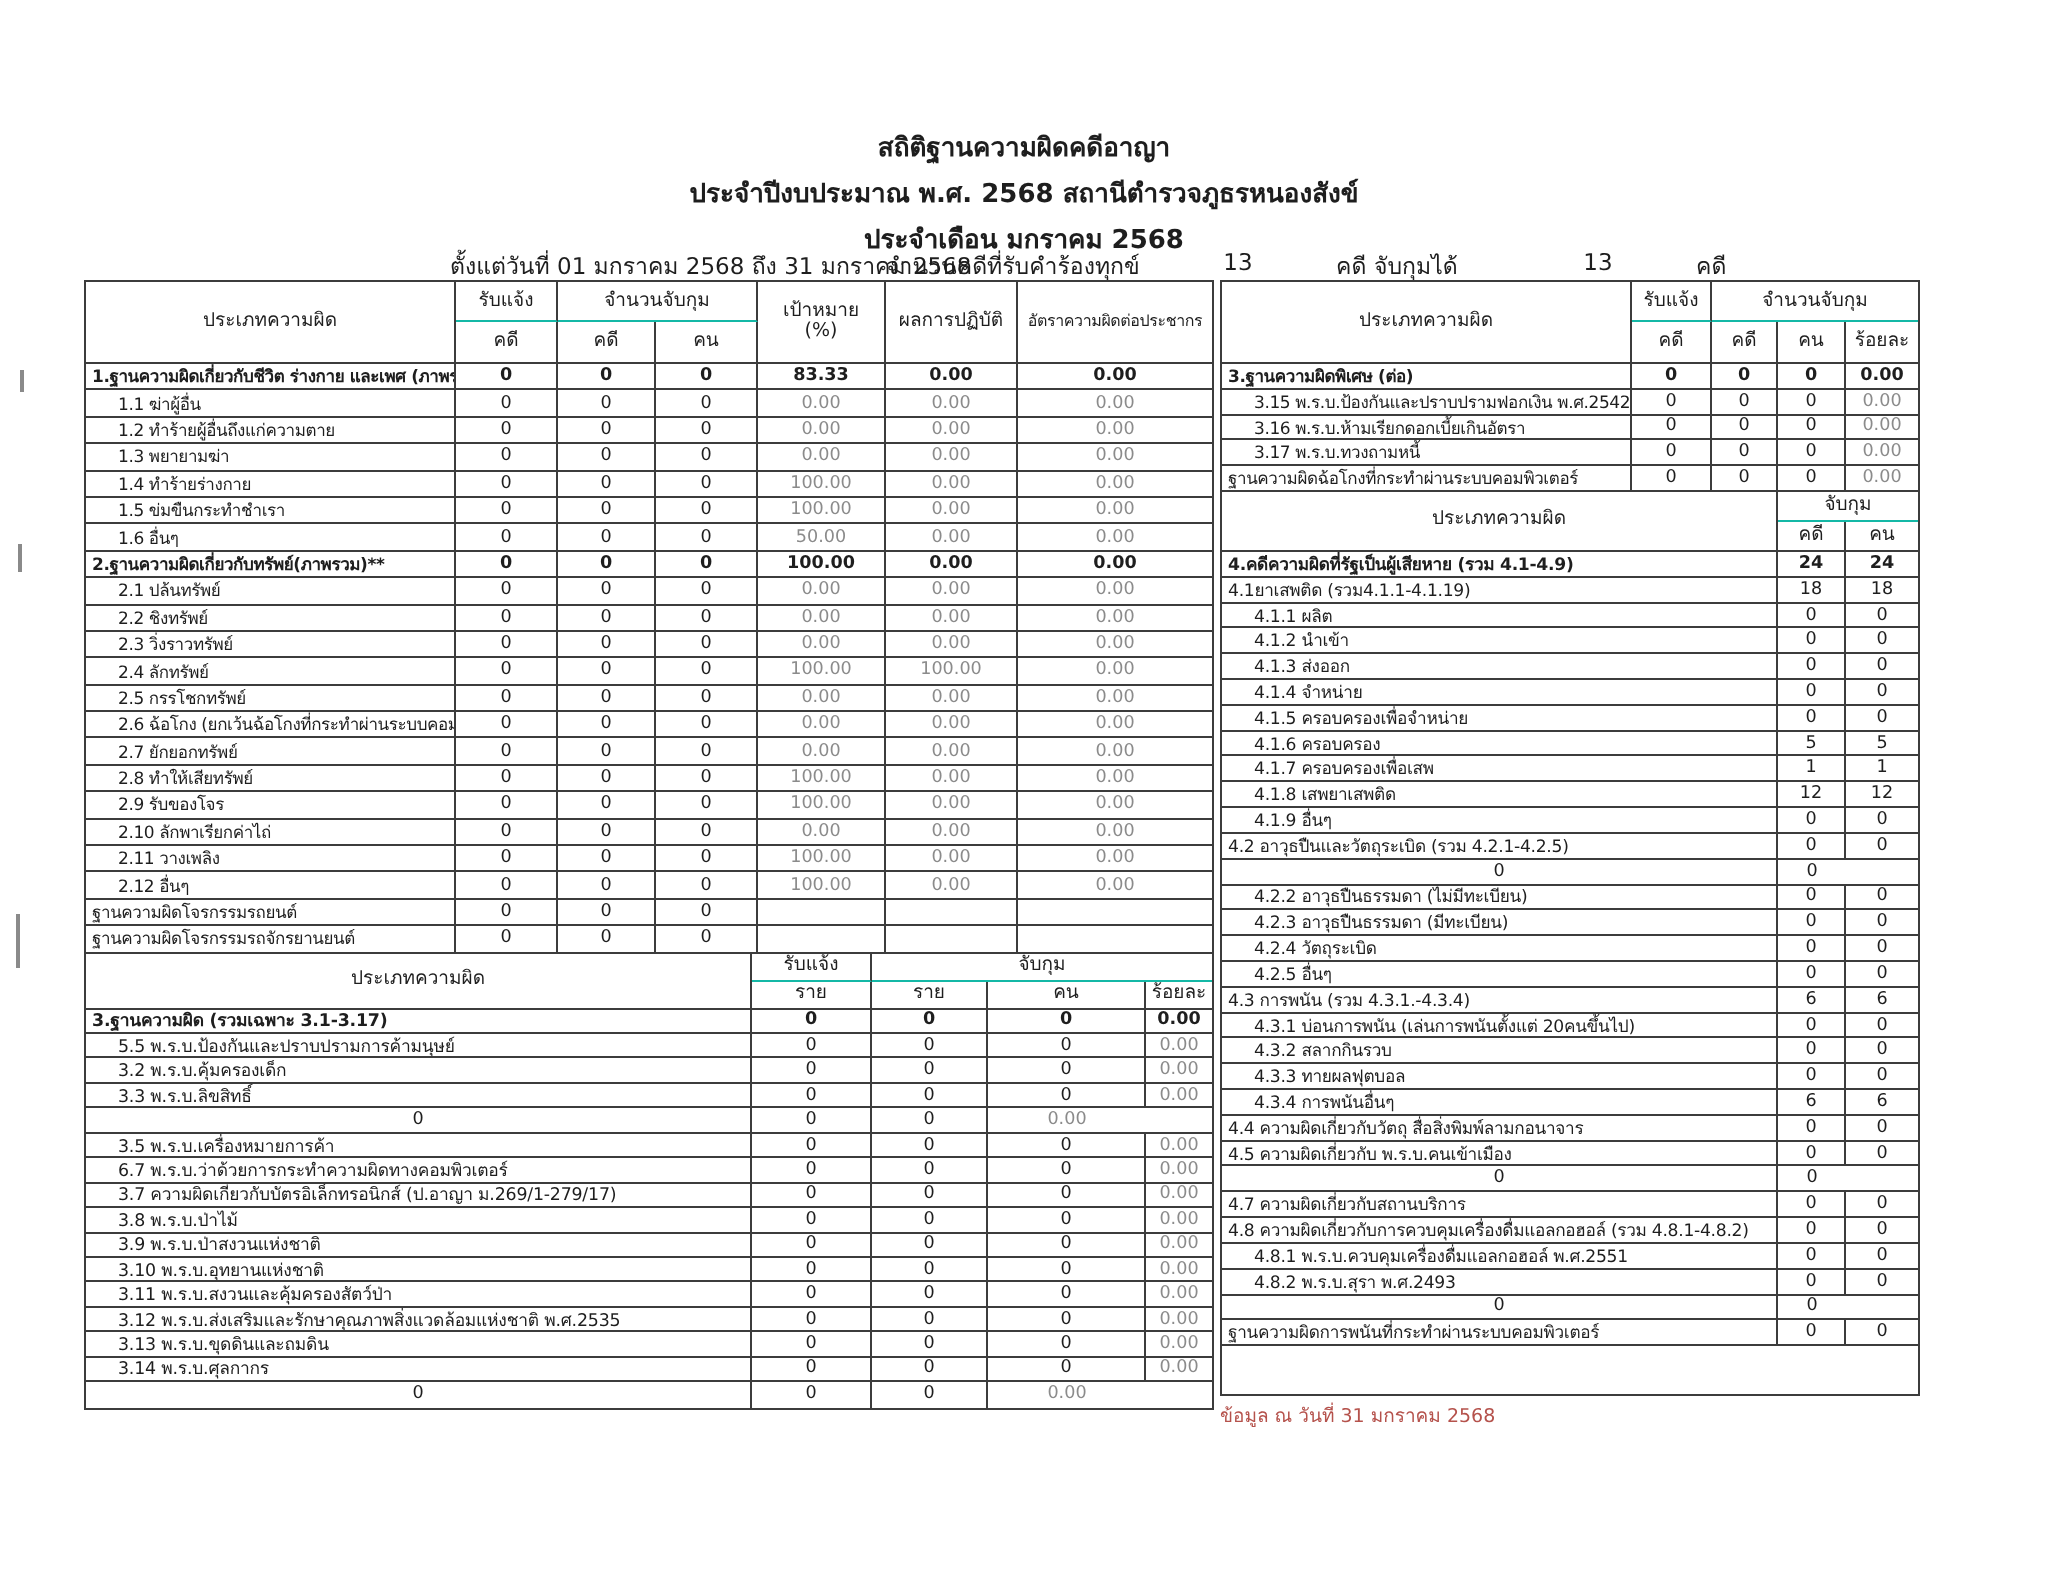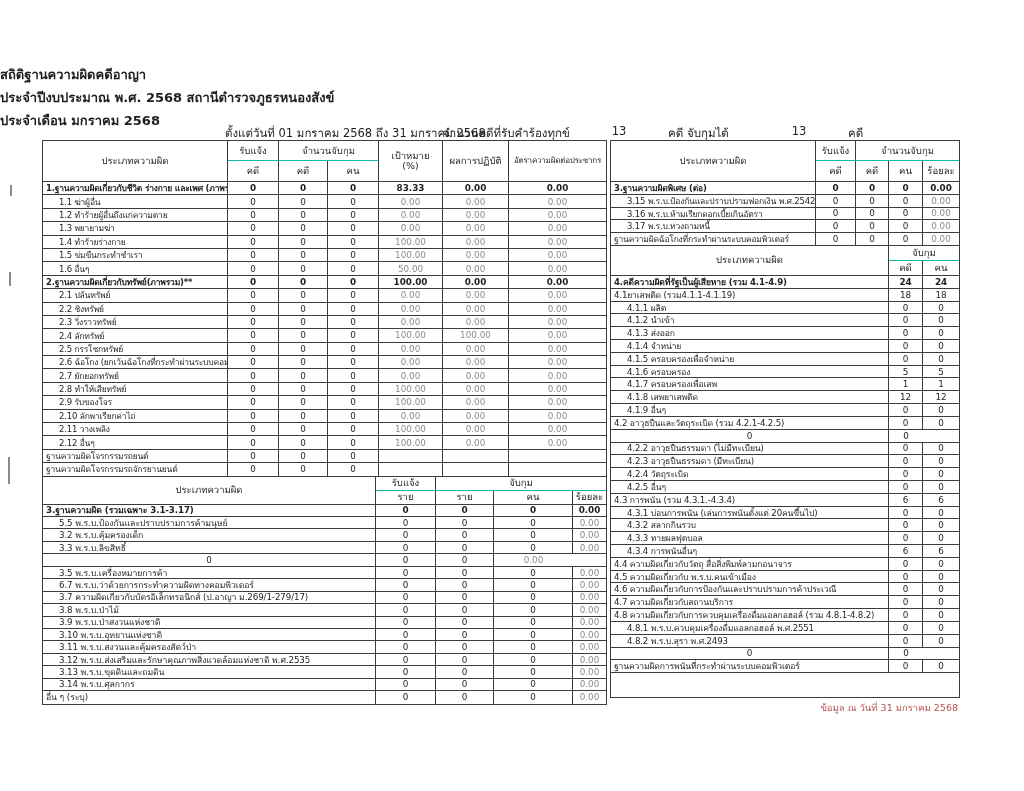--- a/index.html
+++ b/index.html
@@ -1,20 +1,20 @@
 <!DOCTYPE html>
 <html><head>
 <meta charset="utf-8">
 <style>
   *{box-sizing:border-box;margin:0;padding:0}
   html,body{background:#e8e8e8}
   .page{position:relative;width:1024px;height:791px;background:#ffffff;overflow:hidden;
         font-family:"DejaVu Sans","Liberation Sans",sans-serif;color:#1e1e1e}
   
-  .titles{position:absolute;top:63px;left:0;width:100%;
+  .titles{position:absolute;top:63px;left:0;width:100%;text-align:center;
           font-weight:bold;font-size:13px;line-height:23px}
   .meta{position:absolute;top:124px;left:0;width:100%;height:16px;font-size:11.5px}
   .meta span{position:absolute;white-space:nowrap;top:0}
   .m-range{left:225px}.m-clabel{left:443px}
   .m-cval{left:598px;width:42px;text-align:center}
   .m-cunit{left:668px}.m-alabel{left:687px}
   .m-aval{left:778px;width:42px;text-align:center}
   .m-aunit{left:848px}
   
   .stack{position:absolute;top:140px;border:1px solid #3c3c3c;background:#fff}
@@ -58,21 +58,21 @@
   .lt:not(.b)>span[data-field="5"]{color:#8b8b8b}
   .lb:not(.b)>span[data-field="3"],
   .rt:not(.b)>span[data-field="3"]{color:#8b8b8b}
   .tbody:last-child .row:last-child{border-bottom:none}
   .filler{height:24px}
   
   .tick{position:absolute;width:2px;background:#8a8a8a}
   .t1{left:10px;top:185px;height:11px}
   .t2{left:9px;top:272px;height:14px}
   .t3{left:8px;top:457px;height:27px}
-  .footer{position:absolute;top:700px;left:610px;width:348px;text-align:right;font-size:9.5px}
+  .footer{position:absolute;top:700px;left:610px;width:348px;text-align:left;font-size:9.5px}
 </style>
 </head>
 <body>
 
 <div class="page">
 
   <div class="tick t1"></div>
   <div class="tick t2"></div>
   <div class="tick t3"></div>
 
@@ -457,21 +457,20 @@
 
         <div class="row cols-lb lb ind">
           <span class="lab" data-field="label">3.14 พ.ร.บ.ศุลกากร</span>
           <span class="num" data-field="0">0</span>
           <span class="num" data-field="1">0</span>
           <span class="num" data-field="2">0</span>
           <span class="num" data-field="3">0.00</span>
         </div>
 
         <div class="row cols-lb lb">
-          <span class="lab" data-field="label">อื่น ๆ (ระบุ)</span>
           <span class="num" data-field="0">0</span>
           <span class="num" data-field="1">0</span>
           <span class="num" data-field="2">0</span>
           <span class="num" data-field="3">0.00</span>
         </div>
       </div>
   </div>
 
   <div class="stack rs">
 
@@ -674,21 +673,20 @@
           <span class="num" data-field="1">0</span>
         </div>
 
         <div class="row cols-rb rb">
           <span class="lab" data-field="label">4.5 ความผิดเกี่ยวกับ พ.ร.บ.คนเข้าเมือง</span>
           <span class="num" data-field="0">0</span>
           <span class="num" data-field="1">0</span>
         </div>
 
         <div class="row cols-rb rb">
-          <span class="lab" data-field="label">4.6 ความผิดเกี่ยวกับการป้องกันและปราบปรามการค้าประเวณี</span>
           <span class="num" data-field="0">0</span>
           <span class="num" data-field="1">0</span>
         </div>
 
         <div class="row cols-rb rb">
           <span class="lab" data-field="label">4.7 ความผิดเกี่ยวกับสถานบริการ</span>
           <span class="num" data-field="0">0</span>
           <span class="num" data-field="1">0</span>
         </div>
 

